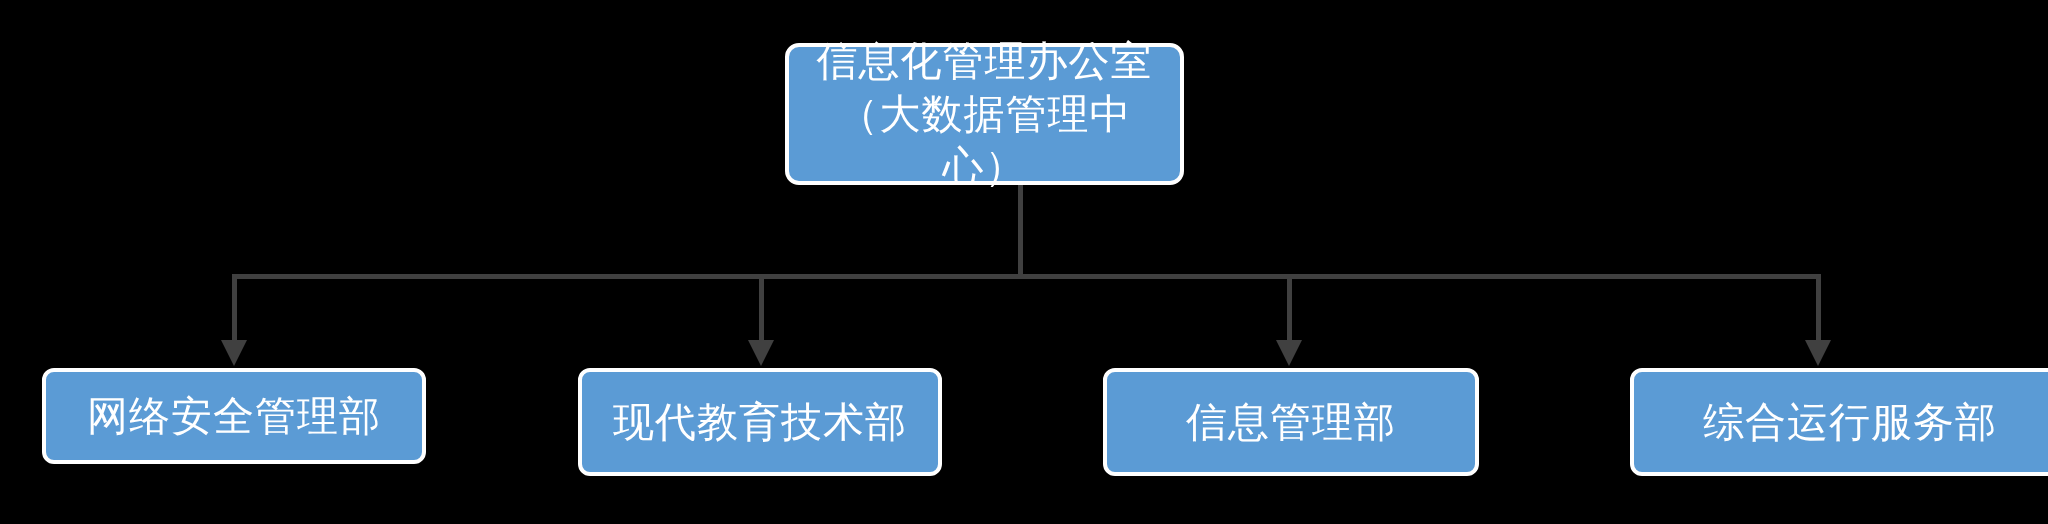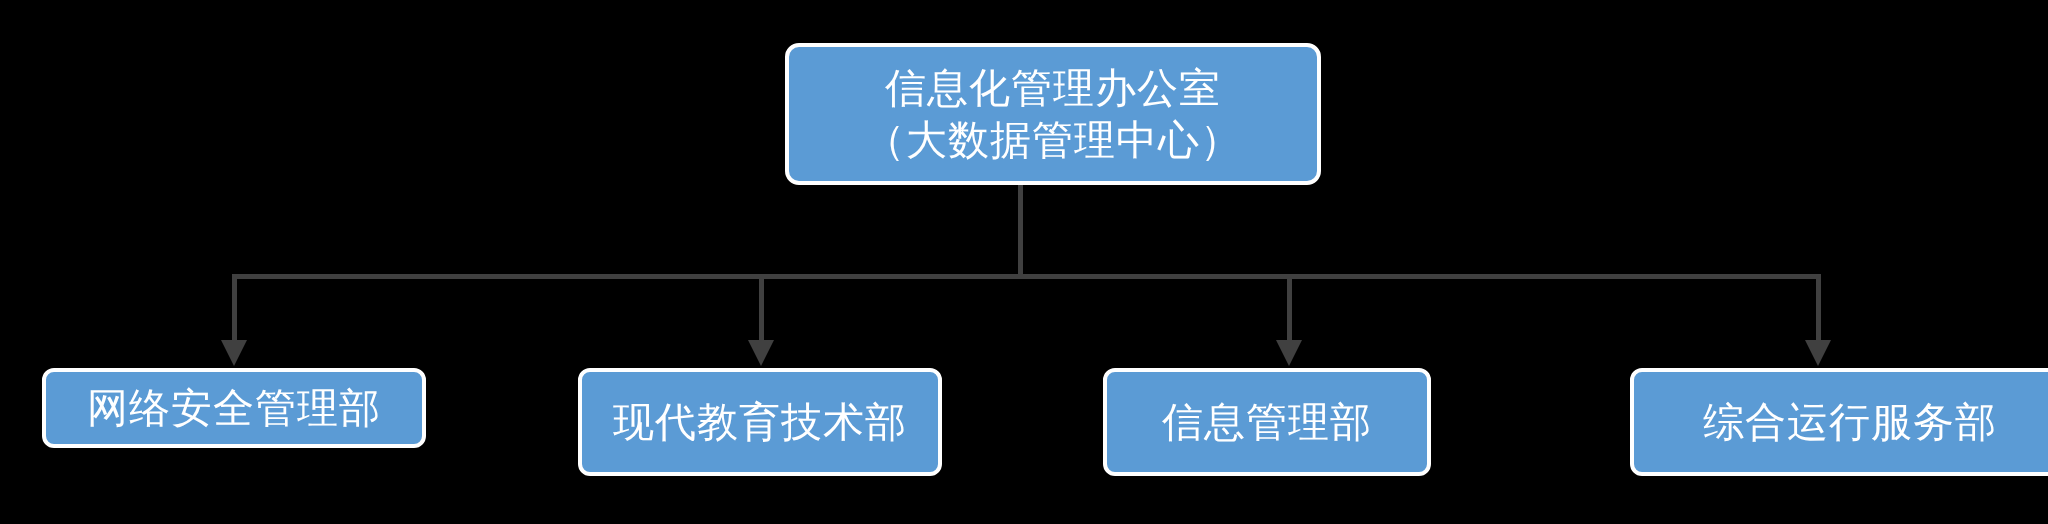--- a/index.html
+++ b/index.html
@@ -61,50 +61,50 @@
     border-left: 13px solid transparent;
     border-right: 13px solid transparent;
     border-top: 26px solid #404040;
   }
 </style>
 </head>
 <body>
 
 <div id="canvas">
 
-  <div class="node root" style="left:785px; top:43px; width:536px; height:142px;">
+  <div class="node root" style="left:785px; top:43px; width:399px; height:142px;">
     <span class="node-label">信息化管理办公室
 （大数据管理中心）</span>
   </div>
 
   <div class="line-v" style="left:1018px; top:185px; height:94px;"></div>
 
   <div class="line-h" style="left:232px; top:274px; width:1589px;"></div>
 
   <div class="line-v" style="left:232px; top:274px; height:74px;"></div>
   <div class="arrow-head" style="left:221px; top:340px;"></div>
 
   <div class="line-v" style="left:759px; top:274px; height:74px;"></div>
   <div class="arrow-head" style="left:748px; top:340px;"></div>
 
   <div class="line-v" style="left:1287px; top:274px; height:74px;"></div>
   <div class="arrow-head" style="left:1276px; top:340px;"></div>
 
   <div class="line-v" style="left:1816px; top:274px; height:74px;"></div>
   <div class="arrow-head" style="left:1805px; top:340px;"></div>
 
-  <div class="node leaf" style="left:42px; top:368px; width:384px; height:80px;">
+  <div class="node leaf" style="left:42px; top:368px; width:384px; height:96px;">
     <span class="node-label">网络安全管理部</span>
   </div>
 
   <div class="node leaf" style="left:578px; top:368px; width:364px; height:108px;">
     <span class="node-label">现代教育技术部</span>
   </div>
 
-  <div class="node leaf" style="left:1103px; top:368px; width:328px; height:108px;text-align:center;">
+  <div class="node leaf" style="left:1103px; top:368px; width:376px; height:108px;text-align:center;">
     <span class="node-label">信息管理部</span>
   </div>
 
   <div class="node leaf" style="left:1630px; top:368px; width:440px; height:108px;">
     <span class="node-label">综合运行服务部</span>
   </div>
 
 </div>
 
 </body></html>

